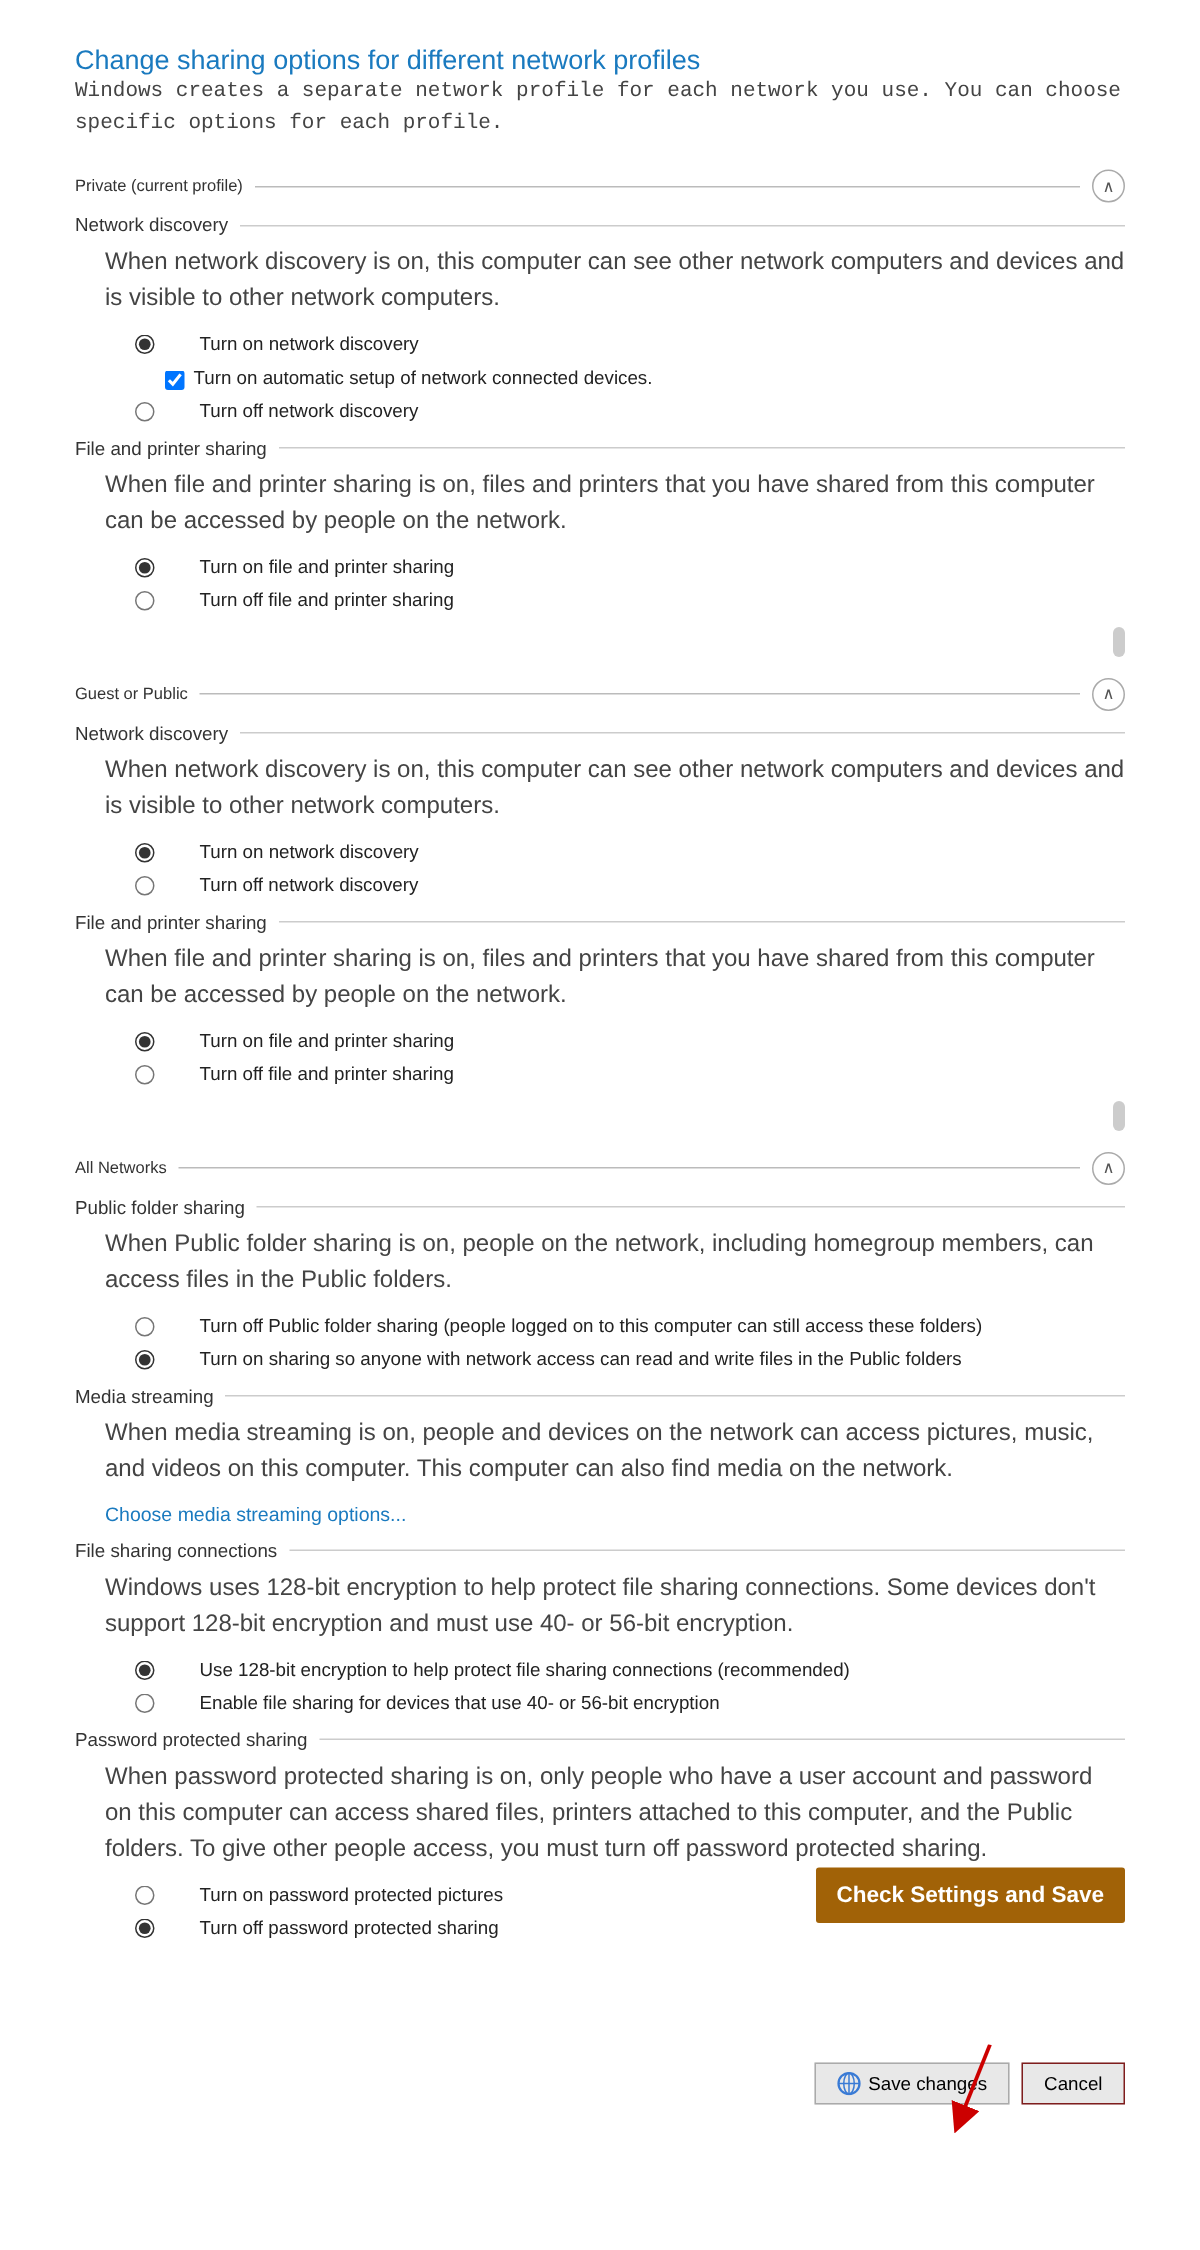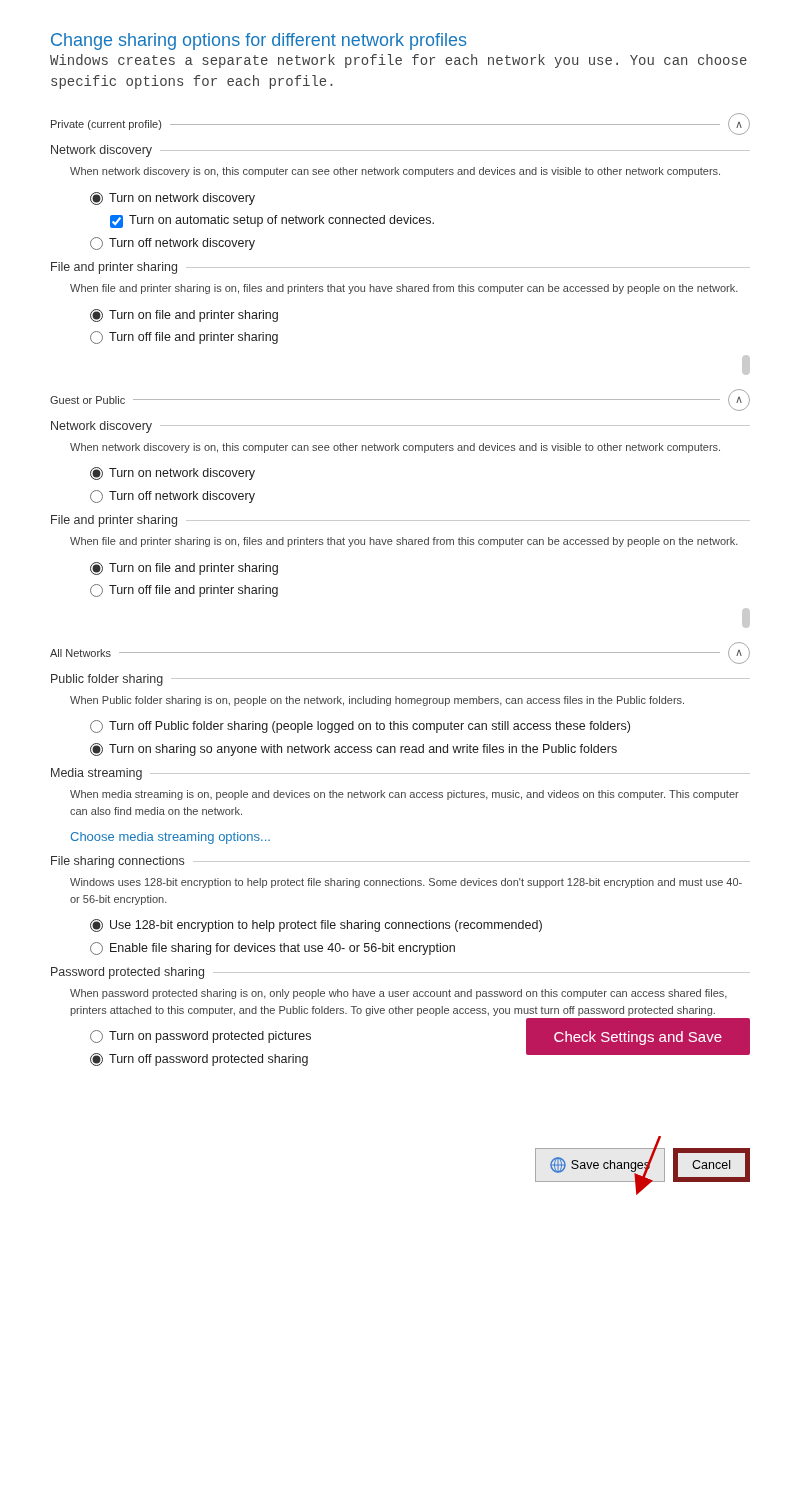--- a/index.html
+++ b/index.html
@@ -74,33 +74,34 @@
     }
     .subsection-header-line {
       flex: 1;
       height: 1px;
       background: #ccc;
     }
     .description-text {
       margin-left: 20px;
       margin-bottom: 10px;
       color: #444;
-      font-size: 11px;
+      font-size: 16px;
       line-height: 1.5;
     }
     .options-list {
       margin-left: 40px;
       margin-bottom: 8px;
     }
     .option-item {
       display: flex;
       align-items: flex-start;
       margin-bottom: 5px;
       font-size: 12.5px;
       color: #222;
+      gap: 24px;
     }
     .option-item input[type="radio"] {
       margin-right: 6px;
       margin-top: 2px;
       accent-color: #333;
     }
     .checkbox-item {
       display: flex;
       align-items: center;
       margin-left: 20px;
@@ -130,25 +131,25 @@
       cursor: pointer;
     }
     .footer-area {
       position: relative;
       margin-top: 20px;
     }
     .callout-box {
       position: absolute;
       right: 0;
       top: -70px;
-      background: #be185d;
+      background: #a16207;
       color: #fff;
       font-size: 15px;
-      font-weight: 400;
-      padding: 10px 28px;
+      font-weight: 700;
+      padding: 10px 14px;
       white-space: nowrap;
       border-radius: 2px;
     }
     .button-row {
       display: flex;
       justify-content: flex-end;
       gap: 8px;
       margin-top: 10px;
       padding-top: 10px;
     }
@@ -157,21 +158,21 @@
       border: 1px solid #aaa;
       padding: 5px 14px;
       font-size: 12.5px;
       cursor: pointer;
       display: flex;
       align-items: center;
       gap: 5px;
     }
     .btn-cancel {
       background: #e8e8e8;
-      border: 5px solid #7f1d1d;
+      border: 1px solid #7f1d1d;
       padding: 5px 14px;
       font-size: 12.5px;
       cursor: pointer;
     }
     .option-text {
       flex: 1;
       line-height: 1.4;
     }
   </style>
 </head>

